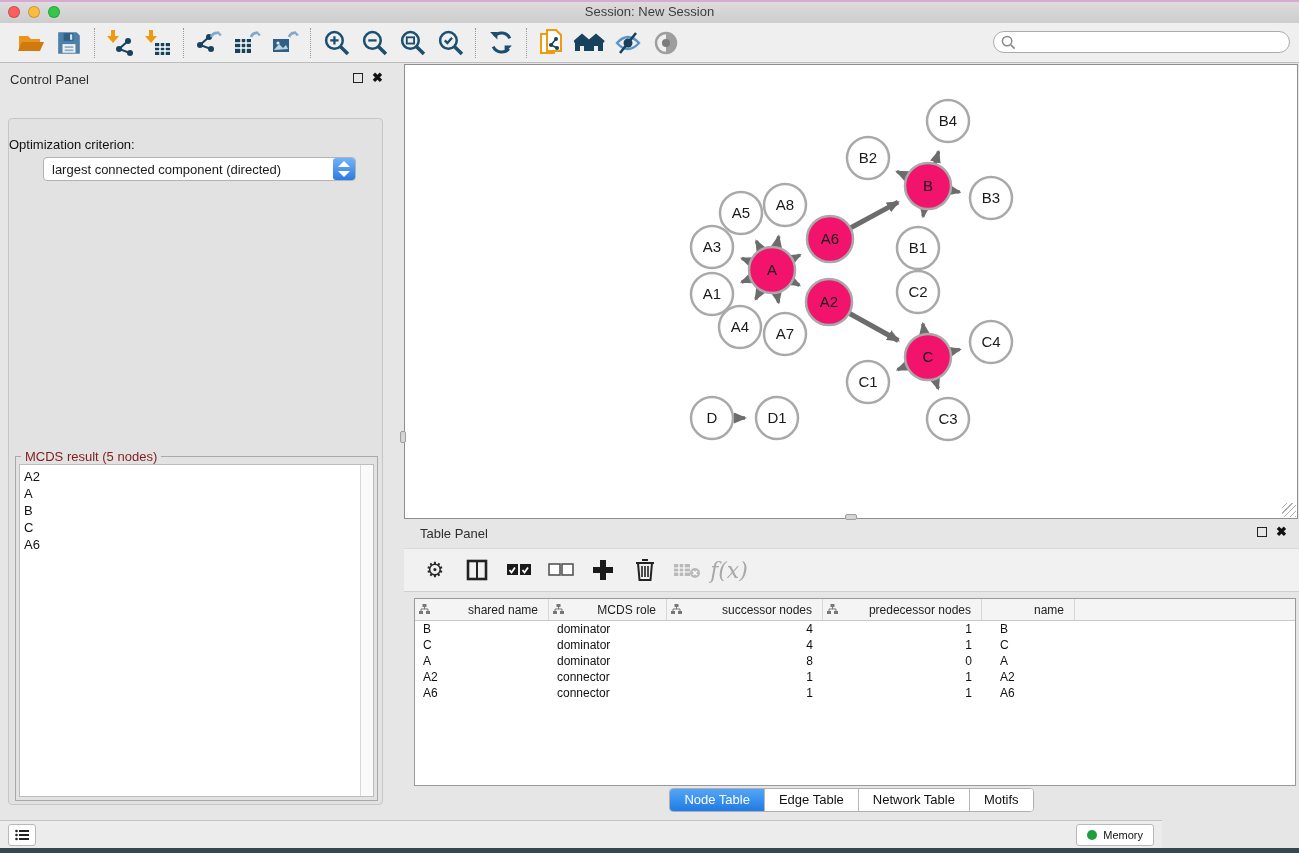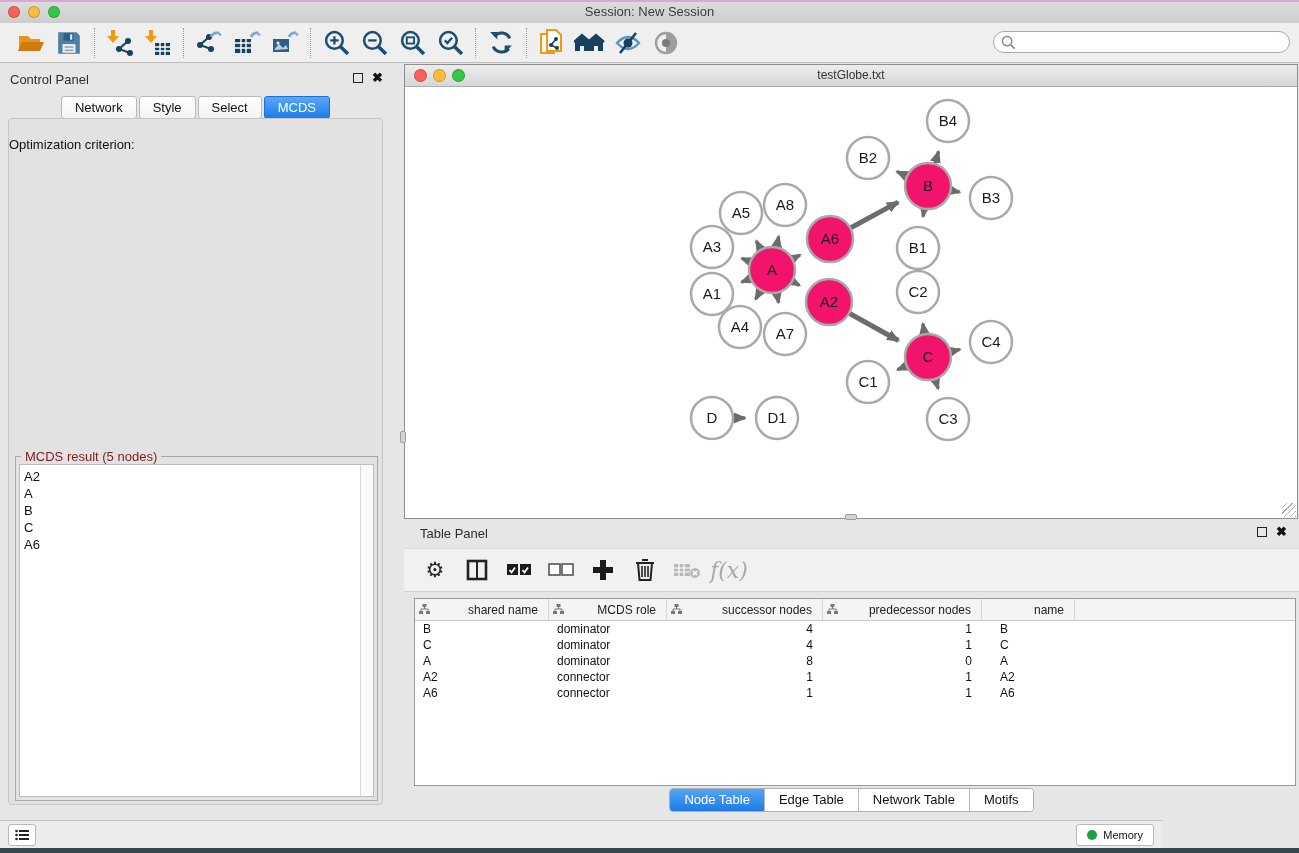--- a/index.html
+++ b/index.html
@@ -301,53 +301,46 @@
     <span></span>
   </div>
 </div>
 
 <div id="control-panel" class="abs">
   <div class="panel-title abs" style="left:10px; top:8px;">Control Panel</div>
   <div class="panel-ctrls" style="right:8px; top:9px;">
     <div class="float-ico"></div>
     <div class="close-ico">✖</div>
   </div>
-  <div id="cp-tabs">
-      <div class="cp-tab">Network</div>
-      <div class="cp-tab">Style</div>
-      <div class="cp-tab">Select</div>
-      <div class="cp-tab active">MCDS</div>
-    </div>
   <div id="cp-content">
     <div id="opt-label">Optimization criterion:</div>
+    <div id="criterion-select">
+      <div class="val">largest connected component (directed)</div>
+      <div class="stepper">
+        <div class="chev up"></div>
+          <div class="chev down"></div>
+      </div>
+    </div>
     <div id="mcds-fieldset">
       <div id="mcds-legend">MCDS result (5 nodes)</div>
       <div id="mcds-list">
         <div id="mcds-items">
             <div class="mcds-item">A2</div>
             <div class="mcds-item">A</div>
             <div class="mcds-item">B</div>
             <div class="mcds-item">C</div>
             <div class="mcds-item">A6</div>
           </div>
         <div id="mcds-scroll"></div>
       </div>
     </div>
   </div>
 </div>
 
 <div id="network-window" class="abs">
-  <div id="net-titlebar">
-    <div class="lights">
-      <div class="light red"></div>
-      <div class="light yellow"></div>
-      <div class="light green"></div>
-    </div>
-    <div id="net-title">testGlobe.txt</div>
-  </div>
   <div id="net-canvas">
     <svg id="graph-svg" width="892" height="431" viewBox="0 0 892 431">
         <defs>
           <marker id="arrow" markerUnits="userSpaceOnUse" markerWidth="13" markerHeight="11" refX="11" refY="5.5" orient="auto">
             <path d="M0,0 L13,5.5 L0,11 Z" fill="#6C6C6C"></path>
           </marker>
         </defs>
         <line x1="347.39133153665693" y1="175.4833437557185" x2="336.8798757536656" y2="171.45395237223846" stroke="#6C6C6C" stroke-width="3.5" marker-end="url(#arrow)"></line>
         <line x1="356.96678911489033" y1="164.55183804995966" x2="351.2887023011195" y2="154.11148487625198" stroke="#6C6C6C" stroke-width="3.5" marker-end="url(#arrow)"></line>
         <line x1="371.11843883790186" y1="162.4078058104907" x2="373.72428367557814" y2="149.37858162210944" stroke="#6C6C6C" stroke-width="3.5" marker-end="url(#arrow)"></line>

